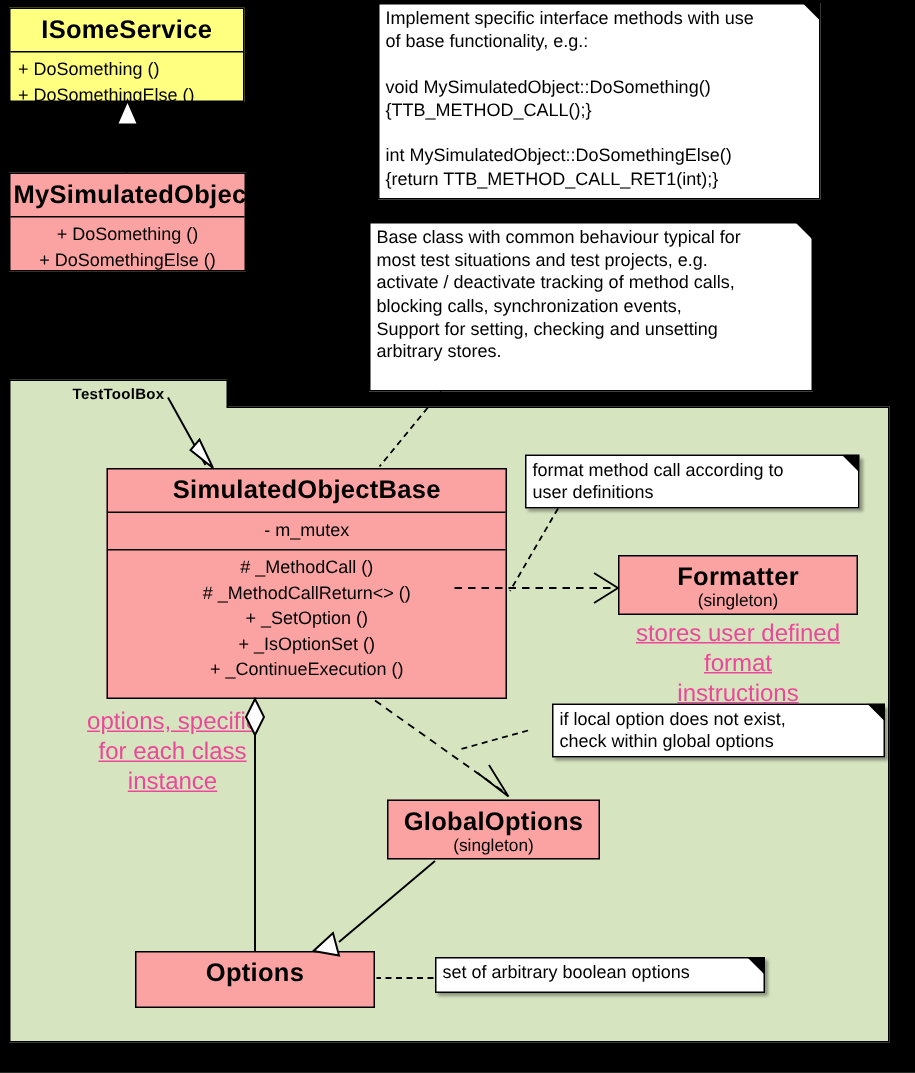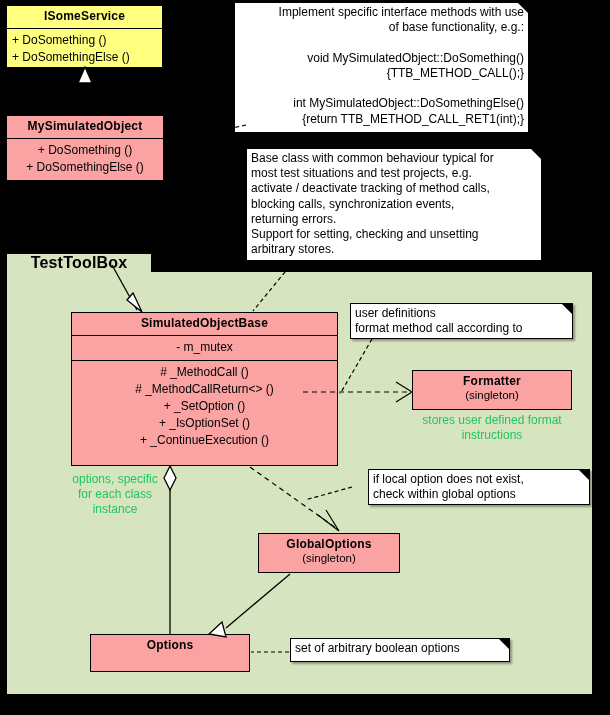--- a/index.html
+++ b/index.html
@@ -25,40 +25,40 @@
     box-sizing: border-box;
   }
   .pkg-tab {
     position: absolute;
     left: 6px; top: 253px;
     width: 146px; height: 19px;
     background: #d7e4c0;
     border: 1px solid #000;
     border-bottom: none;
     box-sizing: border-box;
-    font-size: 16px;
+    font-size: 10px;
     font-weight: bold;
     color: #000;
     display: flex;
     align-items: center;
     justify-content: center;
     letter-spacing: 0.2px;
   }
   
   .cls {
     position: absolute;
     border: 1px solid #000;
     box-sizing: border-box;
     background: #fba3a3;
     text-align: center;
     color: #000;
   }
   .cls.yellow { background: #ffff80; }
   .cls-name {
-    font-size: 12px;
+    font-size: 17px;
     font-weight: bold;
     padding: 3px 2px 4px 2px;
     line-height: 1.25;
     letter-spacing: 0.2px;
   }
   .cls-sub {
     font-size: 11.5px;
     font-weight: normal;
     line-height: 1.2;
     padding: 0 2px 4px 2px;
@@ -86,24 +86,25 @@
     position: absolute;
     top: -1px; right: -1px;
     width: 12px; height: 12px;
     background: #000;
     clip-path: polygon(100% 0, 100% 100%, 0 0);
   }
   .note-line { white-space: pre; }
   
   .plain-label {
     position: absolute;
-    font-size: 12px;
+    font-size: 16px;
     line-height: 1.25;
-    color: #22c55e;
+    color: #ec4899;
     text-align: center;
+    text-decoration: underline;
   }
   
   svg.overlay {
     position: absolute;
     left: 0; top: 0;
     width: 610px; height: 715px;
     pointer-events: none;
   }
 </style>
 </head>
@@ -163,47 +164,46 @@
   <div class="cls" style="left:90px; top:634px; width:160px; height:38px;">
     <div class="cls-name">Options</div>
   </div>
 
   <div class="plain-label" style="left:40px; top:472px; width:150px;">
     <div>options, specific</div>
     <div>for each class</div>
     <div>instance</div>
   </div>
 
-  <div class="note" style="left:234px; top:2px; width:295px; height:131px;text-align:right;">
+  <div class="note" style="left:252px; top:2px; width:295px; height:131px;">
     <span class="dogear-fold"></span>
     <div class="note-line">Implement specific interface methods with use</div>
     <div class="note-line">of base functionality, e.g.:</div>
     <div class="note-line">&nbsp;</div>
     <div class="note-line">void MySimulatedObject::DoSomething()</div>
     <div class="note-line">{TTB_METHOD_CALL();}</div>
     <div class="note-line">&nbsp;</div>
     <div class="note-line">int MySimulatedObject::DoSomethingElse()</div>
     <div class="note-line">{return TTB_METHOD_CALL_RET1(int);}</div>
   </div>
 
   <div class="note" style="left:246px; top:148px; width:296px; height:113px;">
     <span class="dogear-fold"></span>
     <div class="note-line">Base class with common behaviour typical for</div>
     <div class="note-line">most test situations and test projects, e.g.</div>
     <div class="note-line">activate / deactivate tracking of method calls,</div>
     <div class="note-line">blocking calls, synchronization events,</div>
-    <div class="note-line">returning errors.</div>
     <div class="note-line">Support for setting, checking and unsetting</div>
     <div class="note-line">arbitrary stores.</div>
   </div>
 
   <div class="note" style="left:350px; top:303px; width:223px; height:36px;">
     <span class="dogear-fold"></span>
+    <div class="note-line">format method call according to</div>
     <div class="note-line">user definitions</div>
-    <div class="note-line">format method call according to</div>
   </div>
 
   <div class="note" style="left:368px; top:469px; width:222px; height:36px;">
     <span class="dogear-fold"></span>
     <div class="note-line">if local option does not exist,</div>
     <div class="note-line">check within global options</div>
   </div>
 
   <div class="note" style="left:290px; top:638px; width:220px; height:24px;">
     <span class="dogear-fold"></span>

